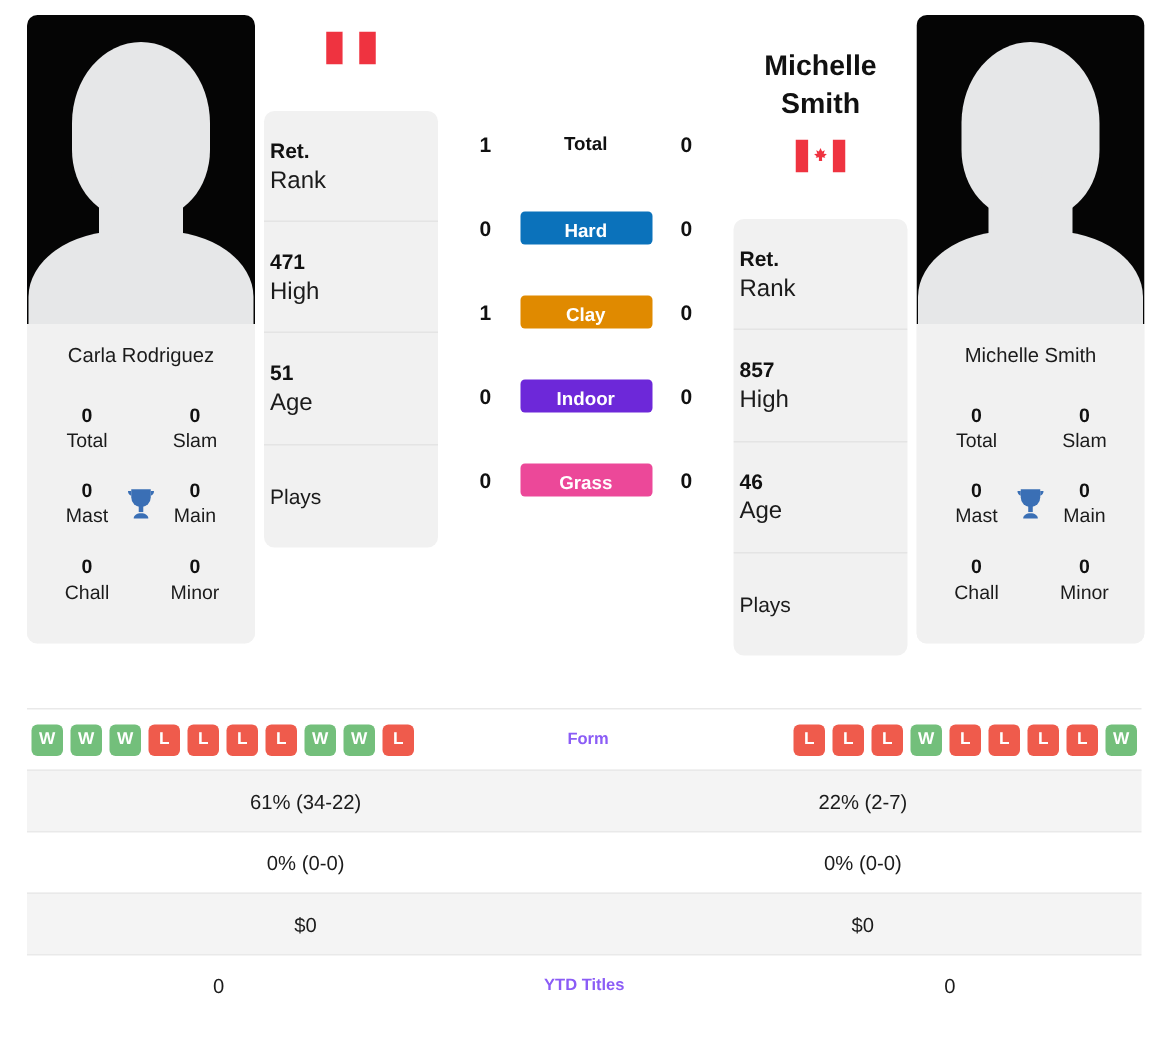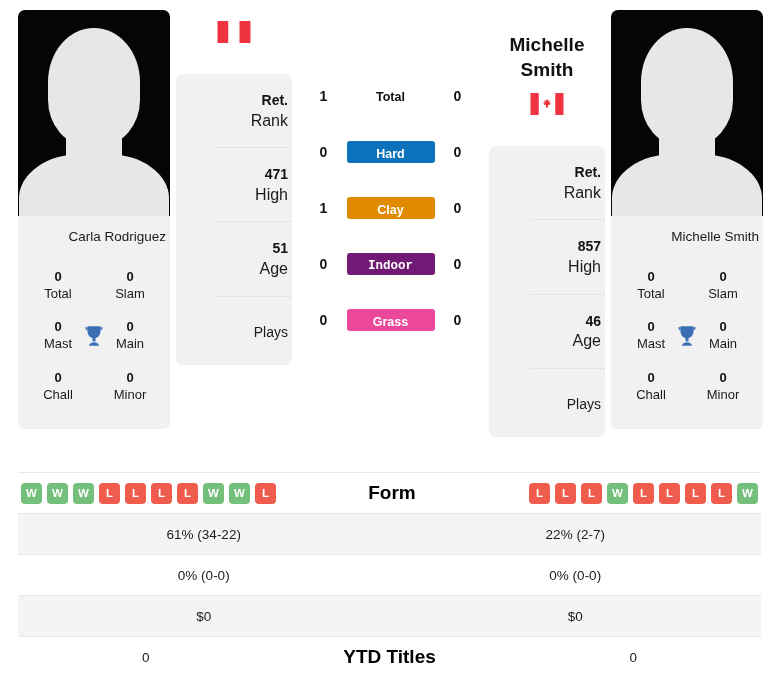--- a/index.html
+++ b/index.html
@@ -77,21 +77,21 @@
     left: 50%;
     bottom: 0;
     transform: translateX(-50%);
     width: 150px;
     height: 62px;
     background: #e6e7e8;
     border-radius: 62px 62px 0 0 / 44px 44px 0 0;
   }
 
   .avatar-name {
-    text-align: right;
+    text-align: center;
     font-size: 13.5px;
     color: #1b1b1b;
     padding: 13px 4px 14px;
     background: #f1f1f1;
   }
 
   .titles-grid {
     background: #f1f1f1;
     padding: 4px 0 16px;
     position: relative;
@@ -154,25 +154,24 @@
     display: block;
   }
 
   .rank-card {
     margin-top: 31px;
     background: #f1f1f1;
     border-radius: 7px;
     overflow: hidden;
   }
   .rank-cell {
-    text-align: right;
+    text-align: left;
     padding: 17px 4px 16px;
     border-bottom: 1px solid #e4e4e4;
     line-height: 1.34;
-    margin-left: 40px;
   }
   .rank-cell:last-child { border-bottom: none; padding: 24px 4px 23px; }
   .rank-val { font-size: 14px; font-weight: bold; color: #111; display: block; }
   .rank-lab { font-size: 16px; color: #1b1b1b; display: block; }
   .rank-lab-only { font-size: 14px; color: #1b1b1b; }
 
   
   .center {
     flex: 1 1 auto;
     padding-top: 58px;
@@ -230,23 +229,23 @@
     align-items: center;
     justify-content: center;
     font-size: 13.5px;
     color: #1b1b1b;
   }
   .stat-side.left-form { justify-content: flex-start; padding-left: 3px; }
   .stat-side.right-form { justify-content: flex-end; padding-right: 3px; }
   .stat-mid {
     flex: 0 0 232px;
     text-align: center;
-    font-size: 19px;
-    font-weight: bold;
-    color: #000000;
+    font-size: 11px;
+    font-weight: bold;
+    color: #8b5cf6;
   }
   .form-badges { display: flex; gap: 5px; }
   .badge {
     width: 21px;
     height: 21px;
     border-radius: 4px;
     color: #ffffff;
     font-size: 11.5px;
     font-weight: bold;
     display: flex;
@@ -360,21 +359,21 @@
       <div class="h2h-row">
         <div class="h2h-score">1</div>
         <div class="h2h-mid">
           <span class="surf" id="surf-clay" style="background: rgb(224, 138, 0);">Clay</span>
         </div>
         <div class="h2h-score">0</div>
       </div>
       <div class="h2h-row">
         <div class="h2h-score">0</div>
         <div class="h2h-mid">
-          <span class="surf" id="surf-indoor" style="background: #701a75; font-family: Liberation Mono, monospace;">Indoor</span>
+          <span class="surf" id="surf-indoor" style="background: #6d28d9;">Indoor</span>
         </div>
         <div class="h2h-score">0</div>
       </div>
       <div class="h2h-row">
         <div class="h2h-score">0</div>
         <div class="h2h-mid">
           <span class="surf" id="surf-grass" style="background: #ec4899;">Grass</span>
         </div>
         <div class="h2h-score">0</div>
       </div>

